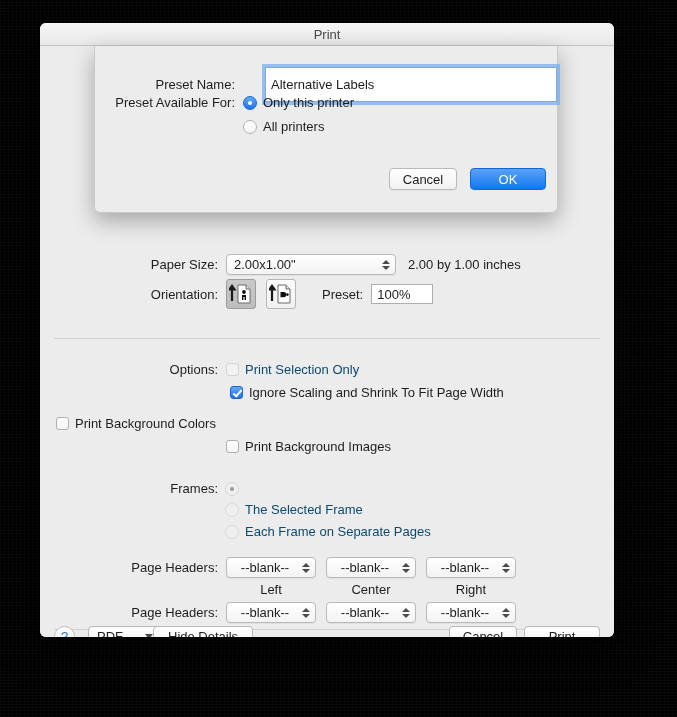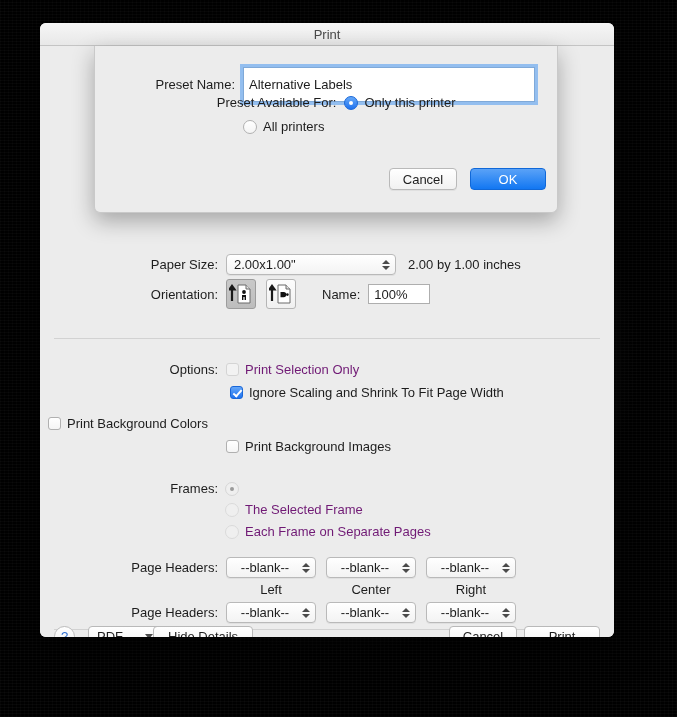--- a/index.html
+++ b/index.html
@@ -180,21 +180,21 @@
   .rb.dim { border-color: #dadada; background: #efefef; }
   .rb.dim.on { background: #efefef; border-color: #d6d6d6; }
   .rb.dim.on::after { background: #9a9a9a; }
 
   .ctl-text {
     font-size: 13px;
     color: #1d1d1d;
     margin-left: 6px;
     white-space: nowrap;
   }
-  .ctl-text.dim { color: #701a75; }
+  .ctl-text.dim { color: #0c4a6e; }
 
   
   .sep {
     position: absolute;
     height: 1px;
     background: #d2d2d2;
   }
 
   
   .orient {
@@ -339,21 +339,21 @@
       </div>
       <div class="orient" style="margin-left:10px;">
         <svg width="24" height="22" viewBox="0 0 24 22">
           <path d="M3 18 L3 5 M3 3 L0.5 6.5 L5.5 6.5 Z" stroke="#1a1a1a" stroke-width="2.2" fill="#1a1a1a"></path>
           <path d="M9 2 h8 l4 4 v14 h-12 z" fill="#ffffff" stroke="#6a6a6a" stroke-width="1"></path>
           <path d="M17 2 v4 h4" fill="#e2e2e2" stroke="#6a6a6a" stroke-width="1"></path>
           <path d="M11.5 9 h3.2 a2.6 2.6 0 0 1 0 5.2 h-3.2 z" fill="#111"></path>
           <circle cx="18.4" cy="11.6" r="1.3" fill="#111"></circle>
         </svg>
       </div>
-      <div class="lbl" style="margin-left:26px;">Name:</div>
+      <div class="lbl" style="margin-left:26px;">Preset:</div>
       <div class="field" style="width:62px; margin-left:8px;">
         <span>100%</span>
       </div>
     </div>
 
     <div class="sep" style="left:14px; top:292px; width:546px;"></div>
 
     <div class="row" style="left:0; top:316px; width:100%;">
       <div class="lbl" style="width:178px;">Options:</div>
       <div style="display:flex; align-items:center; margin-left:8px;">
@@ -362,21 +362,21 @@
       </div>
     </div>
     <div class="row" style="left:190px; top:339px;">
       <div style="display:flex; align-items:center;">
         <span class="cb checked"></span>
         <span class="ctl-text">Ignore Scaling and Shrink To Fit Page Width</span>
       </div>
     </div>
 
     <div class="row" style="left:0; top:370px; width:100%;">
-      <div style="display:flex; align-items:center; margin-left:8px;">
+      <div style="display:flex; align-items:center; margin-left:16px;">
         <span class="cb"></span>
         <span class="ctl-text">Print Background Colors</span>
       </div>
     </div>
     <div class="row" style="left:186px; top:393px;">
       <div style="display:flex; align-items:center;">
         <span class="cb"></span>
         <span class="ctl-text">Print Background Images</span>
       </div>
     </div>
@@ -470,28 +470,28 @@
     </div>
     <div class="btn" style="position:absolute; left:409px; top:580px; min-width:68px;">
       <span>Cancel</span>
     </div>
     <div class="btn" style="position:absolute; left:484px; top:580px; min-width:76px;">
       <span>Print</span>
     </div>
 
     <div id="preset-sheet">
 
-      <div class="row" style="left:0; top:21px; width:100%;">
+      <div class="row" style="left:0; top:21px; width:100%;justify-content:space-between;">
         <div class="lbl" style="width:140px;">Preset Name:</div>
         <div class="field sheet-field-focus" style="width:292px; margin-left:8px; height:35px;">
           <span>Alternative Labels</span>
         </div>
       </div>
 
-      <div class="row" style="left:0; top:49px; width:100%;justify-content:center;">
+      <div class="row" style="left:0; top:49px; width:100%;">
         <div class="lbl" style="width:140px;">Preset Available For:</div>
         <div style="display:flex; align-items:center; margin-left:8px;">
           <span class="rb on"></span>
           <span class="ctl-text">Only this printer</span>
         </div>
       </div>
 
       <div class="row" style="left:148px; top:73px;">
         <div style="display:flex; align-items:center;">
           <span class="rb"></span>

